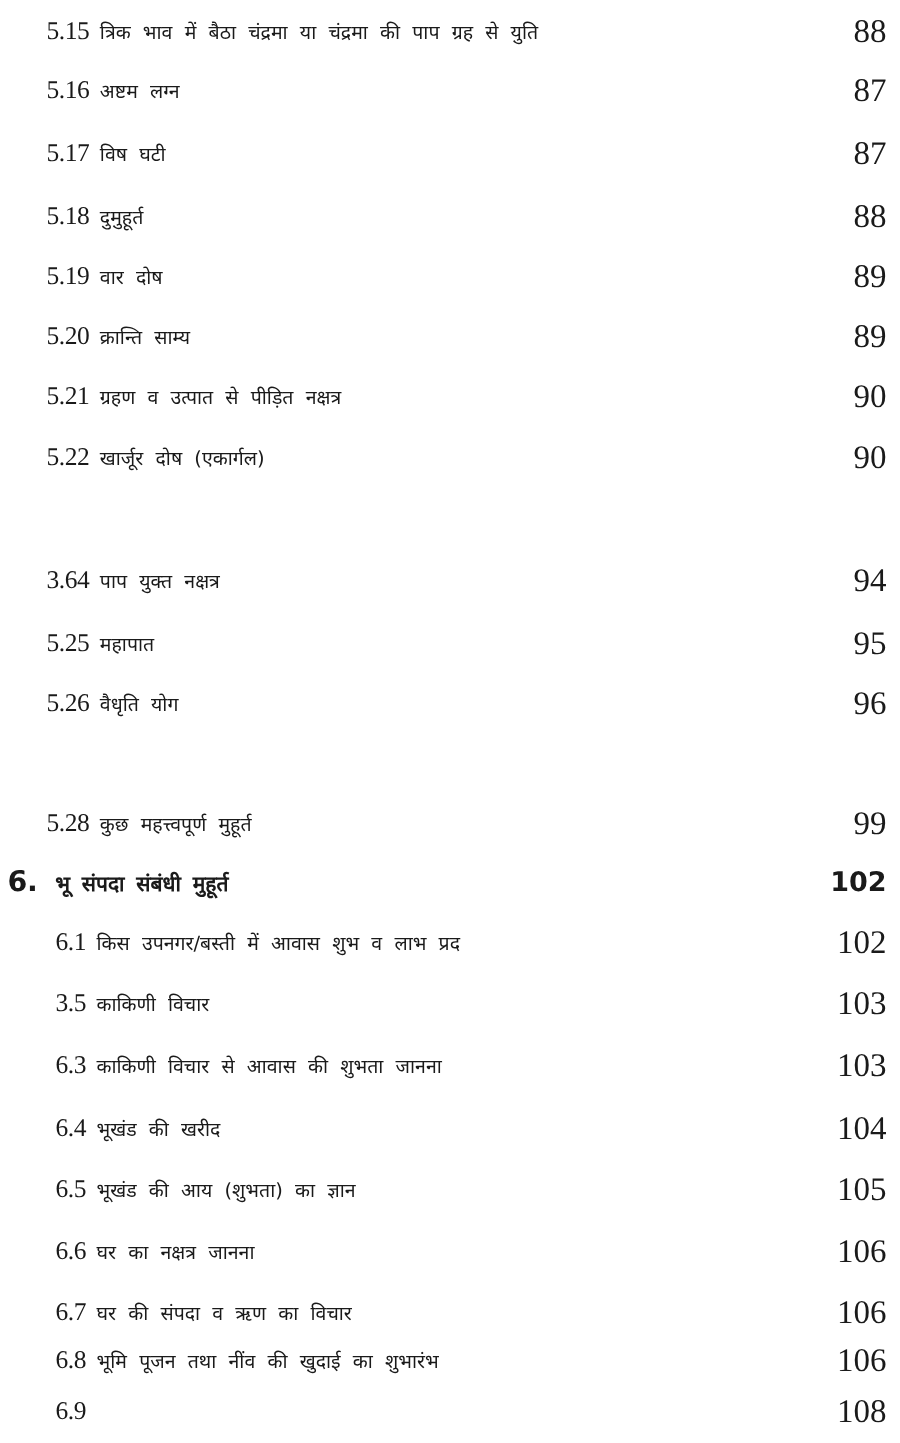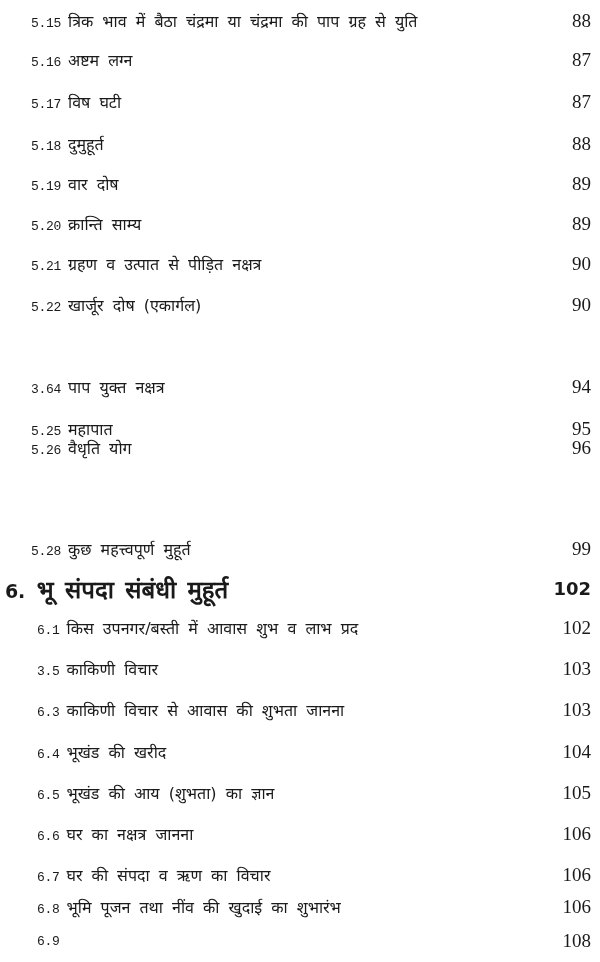--- a/index.html
+++ b/index.html
@@ -32,48 +32,48 @@
     }
     .toc-row .entry {
       position: absolute;
       left: 31px;
       display: flex;
       align-items: baseline;
       white-space: nowrap;
       font-size: 19px;
     }
     .toc-row .num {
-      font-family: Liberation Mono, monospace;
-      font-size: 13px;
+      font-family: Liberation Serif, serif;
+      font-size: 17px;
       margin-right: 7px;
       letter-spacing: -0.3px;
     }
     .toc-row .title {
       font-family: "DejaVu Sans", sans-serif;
-      font-size: 16px;
+      font-size: 13px;
       word-spacing: 4px;
     }
     .toc-row .page-no {
       position: absolute;
       right: 9px;
       font-family: "Liberation Serif", "DejaVu Serif", serif;
-      font-size: 19px;
+      font-size: 22px;
       text-align: right;
     }
     .toc-row.sub6 .entry { left: 37px; }
     .toc-row.chapter .entry { left: 5px; }
     .toc-row.chapter .num {
       font-family: "DejaVu Sans", sans-serif;
       font-weight: bold;
       font-size: 19px;
       margin-right: 12px;
     }
     .toc-row.chapter .title {
       font-weight: bold;
-      font-size: 24px;
+      font-size: 14px;
       word-spacing: 3px;
     }
     .toc-row.chapter .page-no {
       font-family: "DejaVu Sans", sans-serif;
       font-weight: bold;
       font-size: 18px;
     }
   </style>
 </head>
 <body>
@@ -154,21 +154,21 @@
   </div>
 
   <div class="toc-row sub" style="top:411px">
     <span class="entry">
       <span class="num">5.25</span>
       <span class="title">महापात</span>
     </span>
     <span class="page-no">95</span>
   </div>
 
-  <div class="toc-row sub" style="top:430px">
+  <div class="toc-row sub" style="top:451px">
     <span class="entry">
       <span class="num">5.26</span>
       <span class="title">वैधृति योग</span>
     </span>
     <span class="page-no">96</span>
   </div>
 
 
   <div class="toc-row sub" style="top:531px">
     <span class="entry">

